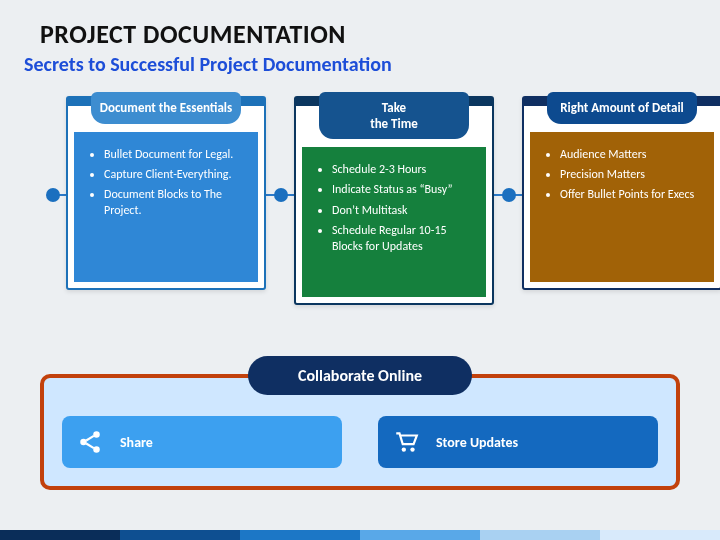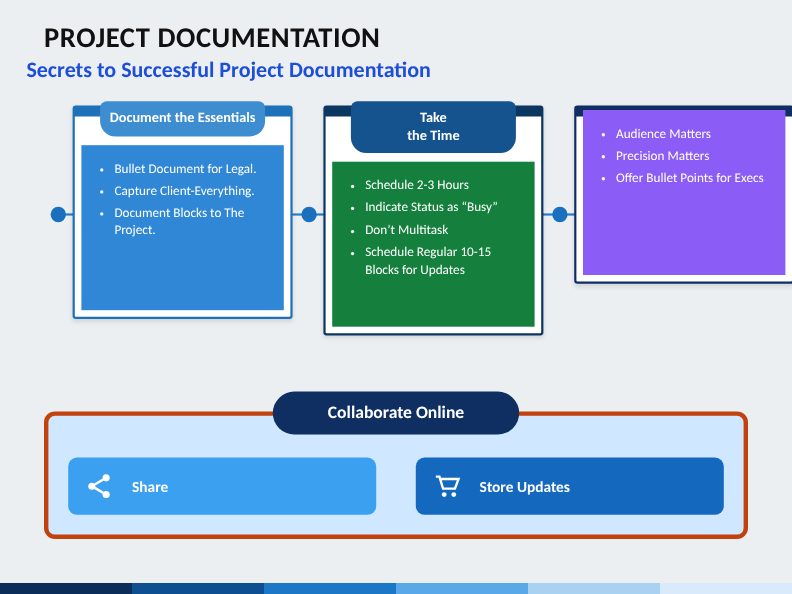--- a/index.html
+++ b/index.html
@@ -57,21 +57,22 @@
           <li>Indicate Status as “Busy”</li>
           <li>Don’t Multitask</li>
           <li>Schedule Regular 10-15 Blocks for Updates</li>
         </ul>
       </div>
     </div>
   </div>
 
   <div class="card" style="left:522px">
     <div class="card-outer" style="border-color:#0f2f62">
-      <div class="card-body" style="background:#8b5cf6">
+      <div class="card-tab" style="background:#0d4a8f"><span>Right Amount of Detail</span></div>
+      <div class="card-body" style="background:#a16207">
         <ul>
           <li>Audience Matters</li>
           <li>Precision Matters</li>
           <li>Offer Bullet Points for Execs</li>
         </ul>
       </div>
     </div>
   </div>
 </div>
 

